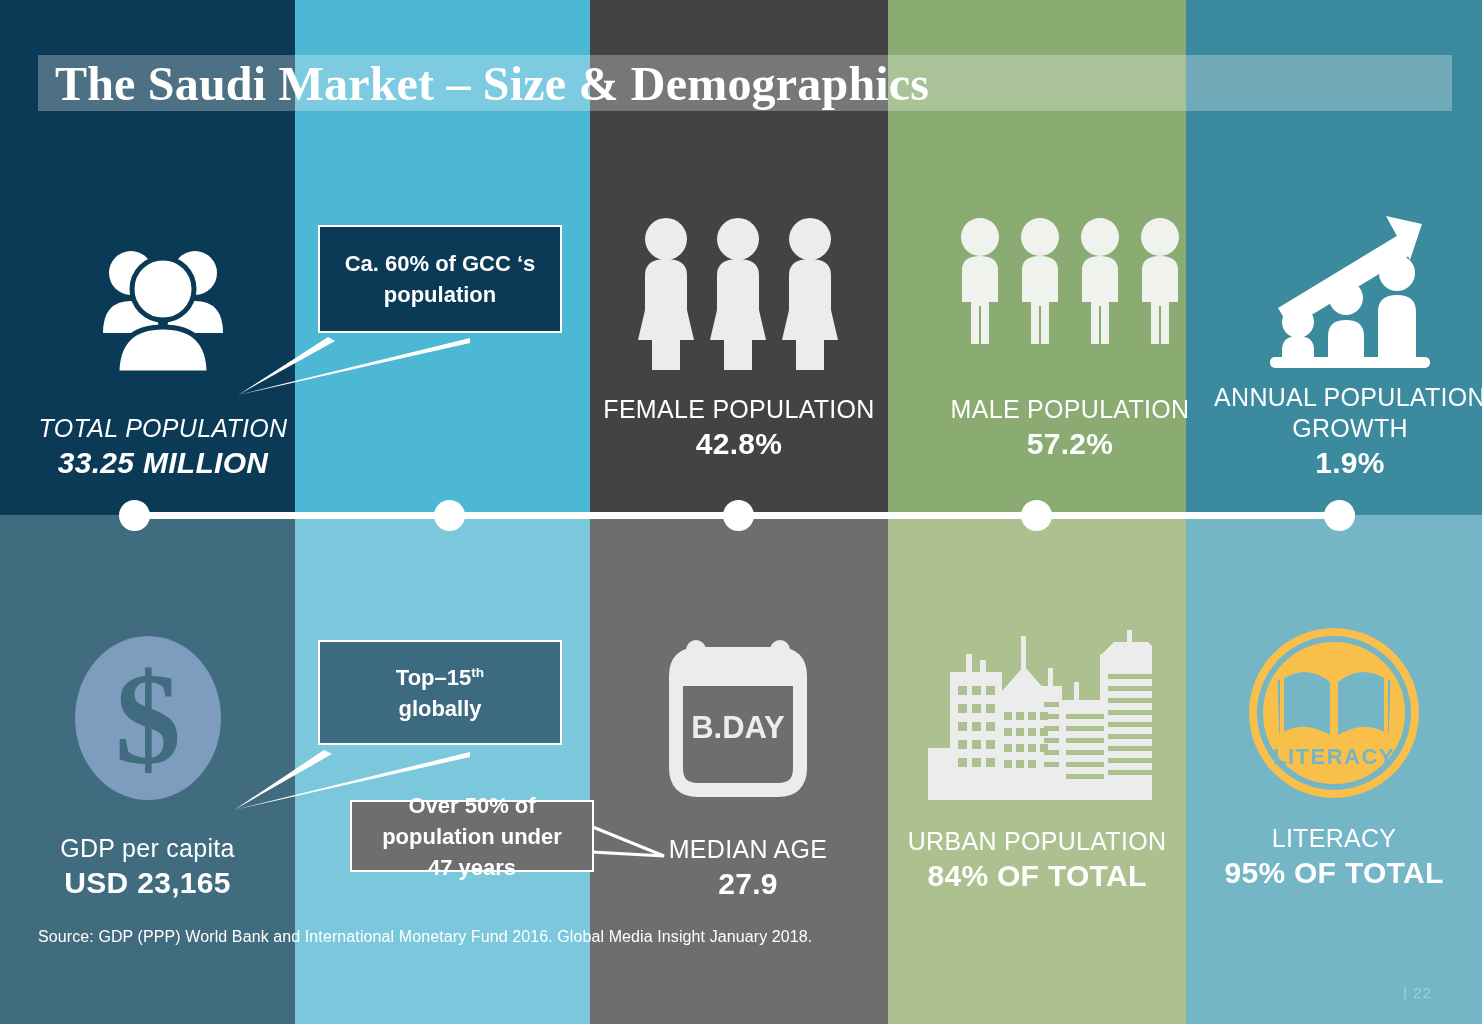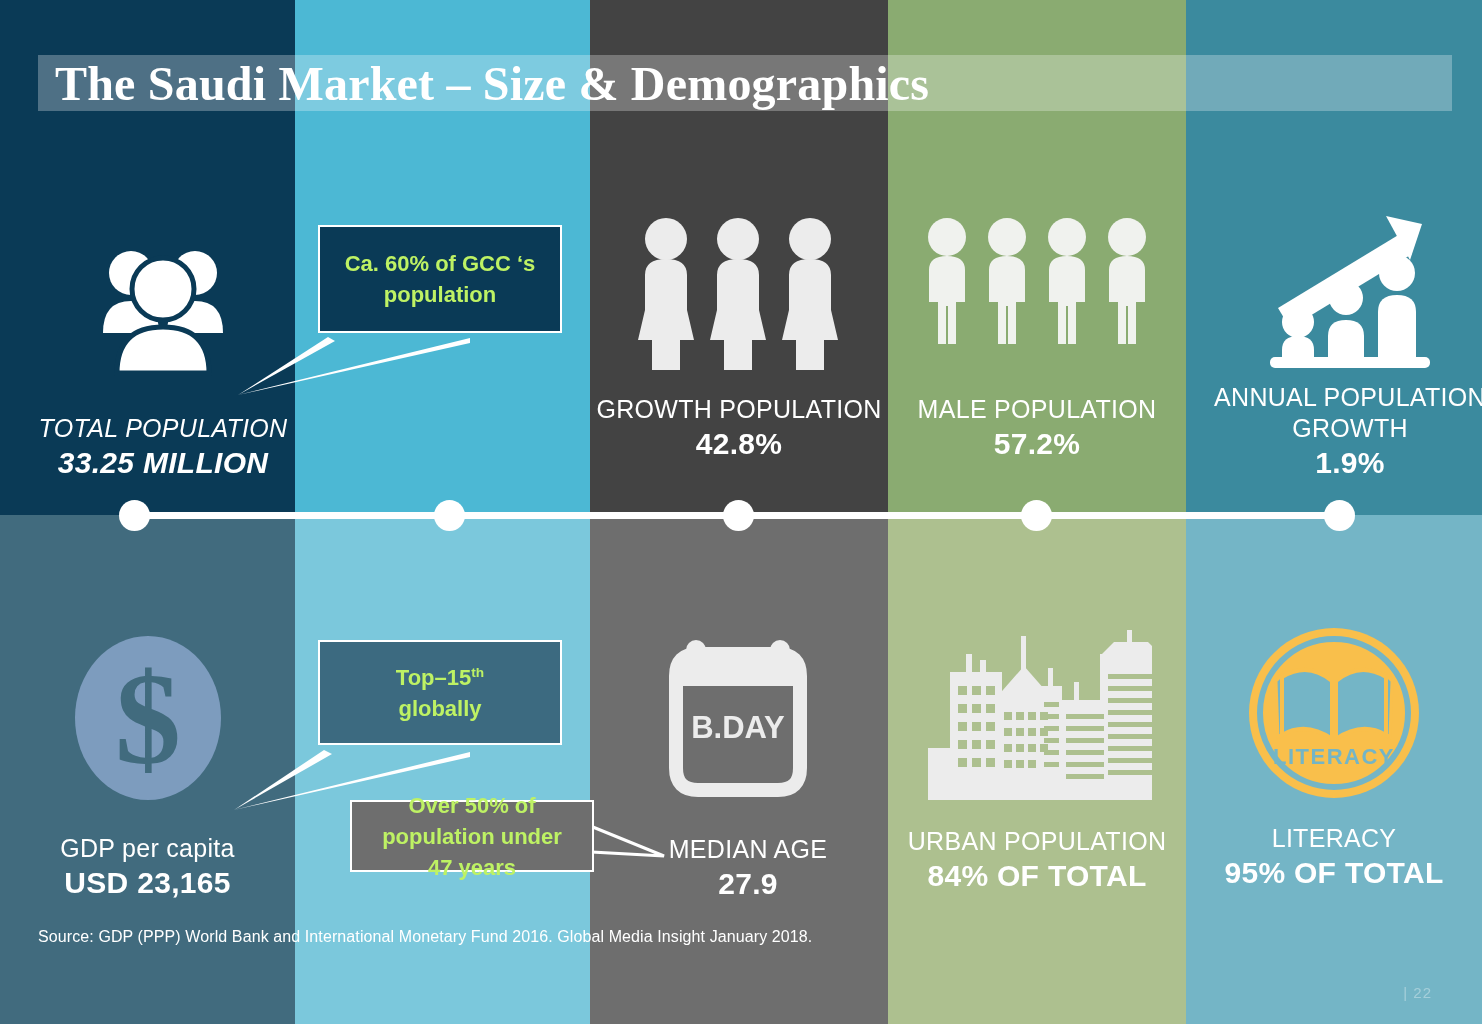--- a/index.html
+++ b/index.html
@@ -21,21 +21,21 @@
   
   #timeline{position:absolute;left:130px;top:512px;width:1222px;height:7px;background:#fff;}
   .tdot{position:absolute;top:500px;width:31px;height:31px;border-radius:50%;background:#fff;}
 
   
   .cell{position:absolute;text-align:center;color:#fff;}
   .cap{font-size:25px;line-height:31px;font-weight:400;letter-spacing:0.3px;}
   .val{font-size:30px;line-height:38px;font-weight:bold;letter-spacing:0.3px;}
 
   
-  .callout{position:absolute;box-sizing:border-box;border:2px solid #ffffff;color:#bef264;
+  .callout{position:absolute;box-sizing:border-box;border:2px solid #ffffff;color:#ffffff;
            display:flex;align-items:center;justify-content:center;text-align:center;
            font-size:22px;line-height:31px;font-weight:bold;padding:10px 12px;}
   .tail{position:absolute;pointer-events:none;}
 
   
   #source{position:absolute;left:38px;top:928px;font-size:16px;color:#ffffff;
           letter-spacing:0.1px;white-space:nowrap;}
   #pageno{position:absolute;right:50px;top:984px;font-size:15px;color:rgba(255,255,255,0.35);
           letter-spacing:1px;}
 
@@ -100,25 +100,25 @@
         <g transform="translate(78,0)">
           <circle cx="31" cy="24" r="21"></circle>
           <path d="M10 60 q0-16 21-16 q21 0 21 16 l0 35 l7 30 l-14 0 l0 32 l-28 0 l0-32 l-14 0 l7-30 z"></path>
         </g>
         <g transform="translate(150,0)">
           <circle cx="31" cy="24" r="21"></circle>
           <path d="M10 60 q0-16 21-16 q21 0 21 16 l0 35 l7 30 l-14 0 l0 32 l-28 0 l0-32 l-14 0 l7-30 z"></path>
         </g>
       </g>
     </svg>
-    <div class="cap" style="margin-top:24px;">GROWTH POPULATION</div>
+    <div class="cap" style="margin-top:24px;">FEMALE POPULATION</div>
     <div class="val">42.8%</div>
   </div>
 
-  <div class="cell" style="left:888px;top:215px;width:298px;">
+  <div class="cell" style="left:888px;top:215px;width:298px;padding-left:33px;">
     <svg width="240" height="155" viewBox="0 0 240 155" style="display:block;margin:0 auto;">
       <g fill="#f0f2ee">
         <g transform="translate(2,0)">
           <circle cx="28" cy="22" r="19"></circle>
           <path d="M10 55 q0-14 18-14 q18 0 18 14 l0 32 l-9 0 l0 42 l-8 0 l0-38 l-2 0 l0 38 l-8 0 l0-42 l-9 0 z"></path>
         </g>
         <g transform="translate(62,0)">
           <circle cx="28" cy="22" r="19"></circle>
           <path d="M10 55 q0-14 18-14 q18 0 18 14 l0 32 l-9 0 l0 42 l-8 0 l0-38 l-2 0 l0 38 l-8 0 l0-42 l-9 0 z"></path>
         </g>

